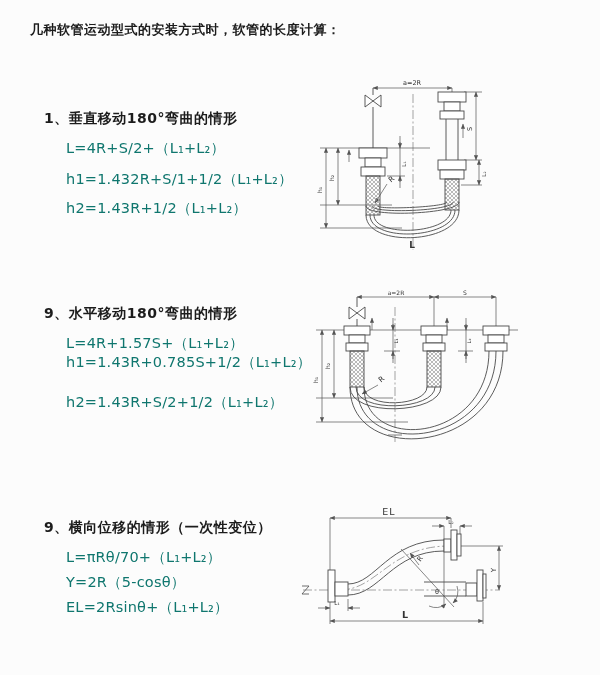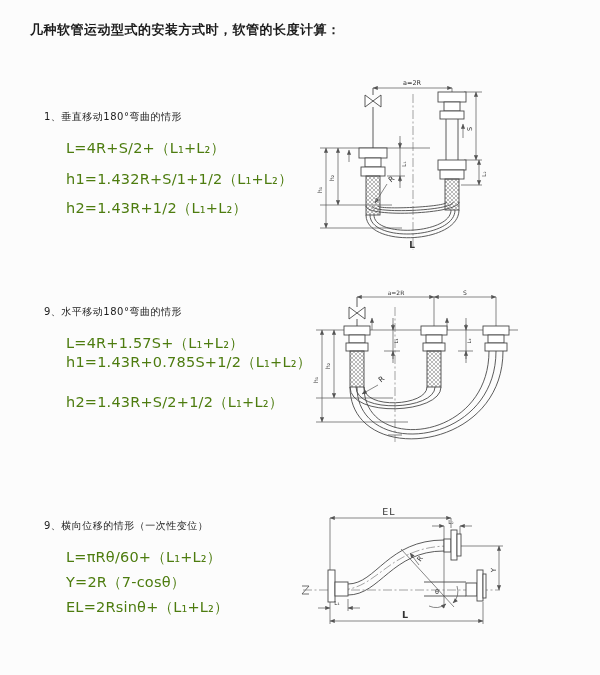--- a/index.html
+++ b/index.html
@@ -1,21 +1,21 @@
 <!DOCTYPE html>
 <html><head>
 <meta charset="utf-8">
 <style>
   * { margin:0; padding:0; box-sizing:border-box; }
   html,body { width:600px; height:675px; background:#fcfcfc; overflow:hidden;
     font-family:"DejaVu Sans","Liberation Sans",sans-serif; color:#1c1c1c; }
   .abs { position:absolute; }
   .doc-title { left:30px; top:21px; font-size:13px; font-weight:bold; letter-spacing:0.5px; }
-  .sec-heading { font-size:10px; font-weight:normal; letter-spacing:0.5px; }
-  .formula { font-size:14.5px; font-weight:normal; letter-spacing:0.2px; color:#4d7c0f; }
+  .sec-heading { font-size:14px; font-weight:bold; letter-spacing:0.5px; }
+  .formula { font-size:14.5px; font-weight:normal; letter-spacing:0.2px; color:#0f766e; }
   svg text { fill:#333; font-family:"DejaVu Sans","Liberation Sans",sans-serif; }
   svg { display:block; }
 </style>
 </head>
 <body>
 
 <svg width="0" height="0" style="position:absolute" aria-hidden="true">
   <defs>
     <marker id="arr" viewBox="0 0 10 10" refX="9.5" refY="5" markerWidth="7" markerHeight="5" orient="auto-start-reverse" markerUnits="userSpaceOnUse">
       <path d="M0,0.8 L10,5 L0,9.2 z" fill="#555"></path>
@@ -32,22 +32,22 @@
 <div class="abs formula" style="left:66px; top:139px">L=4R+S/2+（L₁+L₂）</div>
 <div class="abs formula" style="left:66px; top:170px">h1=1.432R+S/1+1/2（L₁+L₂）</div>
 <div class="abs formula" style="left:66px; top:199px">h2=1.43R+1/2（L₁+L₂）</div>
 
 <div class="abs sec-heading" style="left:44px; top:305px">9、水平移动180°弯曲的情形</div>
 <div class="abs formula" style="left:66px; top:334px">L=4R+1.57S+（L₁+L₂）</div>
 <div class="abs formula" style="left:66px; top:353px">h1=1.43R+0.785S+1/2（L₁+L₂）</div>
 <div class="abs formula" style="left:66px; top:393px">h2=1.43R+S/2+1/2（L₁+L₂）</div>
 
 <div class="abs sec-heading" style="left:44px; top:519px">9、横向位移的情形（一次性变位）</div>
-<div class="abs formula" style="left:66px; top:548px">L=πRθ/60+（L₁+L₂）</div>
-<div class="abs formula" style="left:66px; top:573px">Y=2R（7-cosθ）</div>
+<div class="abs formula" style="left:66px; top:548px">L=πRθ/70+（L₁+L₂）</div>
+<div class="abs formula" style="left:66px; top:573px">Y=2R（5-cosθ）</div>
 <div class="abs formula" style="left:66px; top:598px">EL=2Rsinθ+（L₁+L₂）</div>
 
 <svg class="abs" style="left:312px; top:72px" width="280" height="190" viewBox="0 0 280 190">
   <g stroke="#555" stroke-width="0.7" fill="none">
 
     <line x1="61" y1="16" x2="140" y2="16" marker-start="url(#arr)" marker-end="url(#arr)"></line>
     <line x1="140" y1="16" x2="140" y2="20"></line>
 
     <line x1="14" y1="76" x2="14" y2="156" marker-start="url(#arr)" marker-end="url(#arr)"></line>
     <line x1="26" y1="76" x2="26" y2="133" marker-start="url(#arr)" marker-end="url(#arr)"></line>

